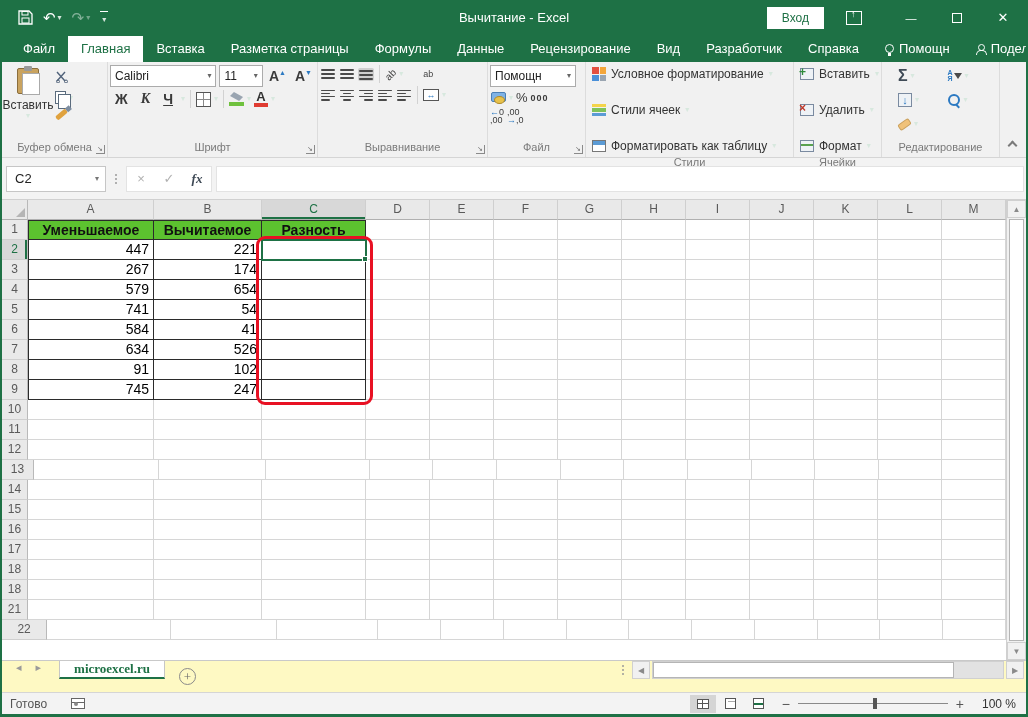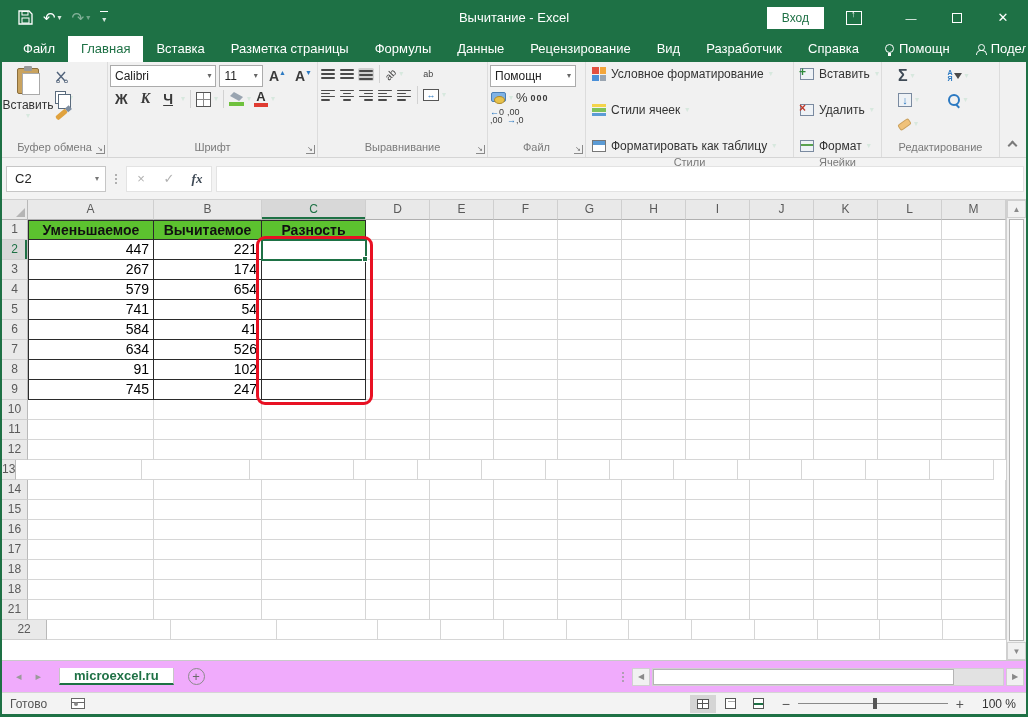--- a/index.html
+++ b/index.html
@@ -163,21 +163,21 @@
   .g-cell.bl { border-left:1px solid #2b2b2b; }
   .sel-rect { position:absolute; border:2px solid #1e7145; background:transparent; pointer-events:none; z-index:3; }
   .sel-handle { position:absolute; width:6px; height:6px; background:#1e7145; border:1px solid #fff; pointer-events:none; z-index:4; }
   .red-rect { position:absolute; border:3px solid #e81123; border-radius:9px; pointer-events:none; z-index:5; }
   .vscroll { width:20px; background:#f1f1f1; border-left:1px solid #d0d0d0; display:flex; flex-direction:column; }
   .sbtn { height:18px; background:#f1f1f1; border:1px solid #d0d0d0; color:#8a8a8a; font-size:8px; display:flex; align-items:center; justify-content:center; cursor:pointer; }
   .up::after{content:"▲";} .down::after{content:"▼";} .left::after{content:"◀";} .right::after{content:"▶";}
   .vthumb { flex:1; margin:1px 2px; background:#fff; border:1px solid #b5b5b5; cursor:grab; }
 
   
-  .sheetbar { height:32px; background:#f0abfc; border-top:1px solid #c9c9c9; display:flex; align-items:center; flex:0 0 32px; }
+  .sheetbar { height:32px; background:#fef9c3; border-top:1px solid #c9c9c9; display:flex; align-items:flex-start; flex:0 0 32px;font-family:Liberation Serif, serif; }
   .navarrows { display:flex; align-items:center; gap:14px; padding:0 18px 0 14px; color:#9a9a9a; font-size:11px; }
   .na::after{content:"◂";} .nb::after{content:"▸";}
   .sheettab { background:#fff; border-left:1px solid #c6c6c6; border-right:1px solid #c6c6c6; border-bottom:2px solid #1e7145; padding:0 14px; display:flex; align-items:center; font-size:13px; font-weight:bold; color:#1e7145; cursor:pointer; }
   .addsheet { width:17px; height:17px; border:1px solid #8a8a8a; border-radius:50%; color:#6a6a6a; font-size:13px; line-height:15px; text-align:center; align-self:center; margin-left:14px; cursor:pointer; }
   .hscroll { margin-left:auto; display:flex; align-items:center; gap:2px; padding-right:2px; width:410px; }
   .hdots { display:flex; flex-direction:column; gap:2px; padding:0 6px; }
   .hdots i { width:2px; height:2px; background:#9a9a9a; border-radius:50%; }
   .htrack { flex:1; height:18px; border:1px solid #d0d0d0; background:#e2e2e2; display:flex; }
   .hthumb { width:86%; background:#fff; border:1px solid #b5b5b5; cursor:grab; }
   .sbtn.h { width:18px; height:18px; }
@@ -737,21 +737,21 @@
           <div class="g-cell" style="width: 64px;"></div>
           <div class="g-cell" style="width: 64px;"></div>
           <div class="g-cell" style="width: 64px;"></div>
           <div class="g-cell" style="width: 64px;"></div>
           <div class="g-cell" style="width: 64px;"></div>
           <div class="g-cell" style="width: 64px;"></div>
           <div class="g-cell" style="width: 64px;"></div>
           <div class="g-cell" style="width: 64px;"></div>
         </div>
         <div class="g-row">
-          <div class="g-rowhdr" style="width: 14px;">13</div>
+          <div class="g-rowhdr" style="width: 32px;">13</div>
           <div class="g-cell" style="width: 126px;"></div>
           <div class="g-cell" style="width: 108px;"></div>
           <div class="g-cell" style="width: 104px;"></div>
           <div class="g-cell" style="width: 64px;"></div>
           <div class="g-cell" style="width: 64px;"></div>
           <div class="g-cell" style="width: 64px;"></div>
           <div class="g-cell" style="width: 64px;"></div>
           <div class="g-cell" style="width: 64px;"></div>
           <div class="g-cell" style="width: 64px;"></div>
           <div class="g-cell" style="width: 64px;"></div>

